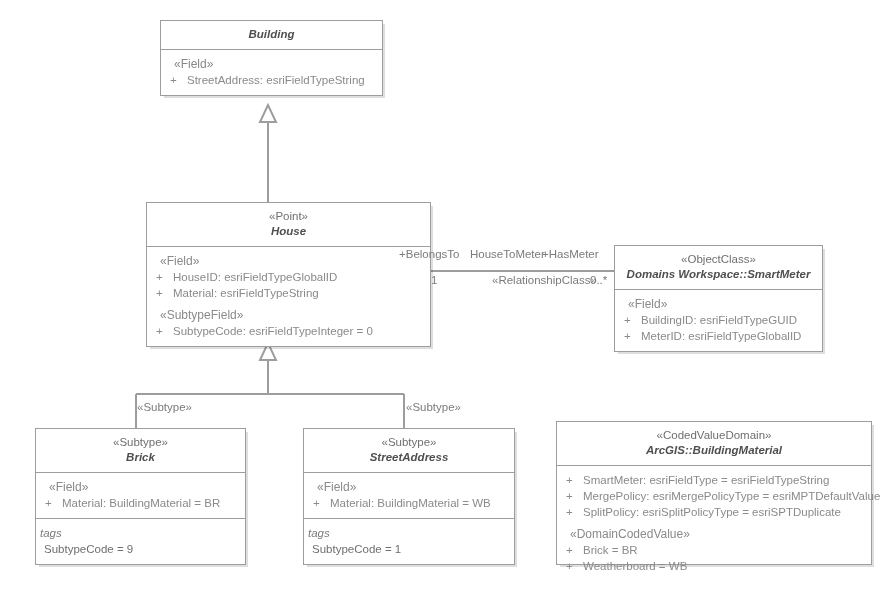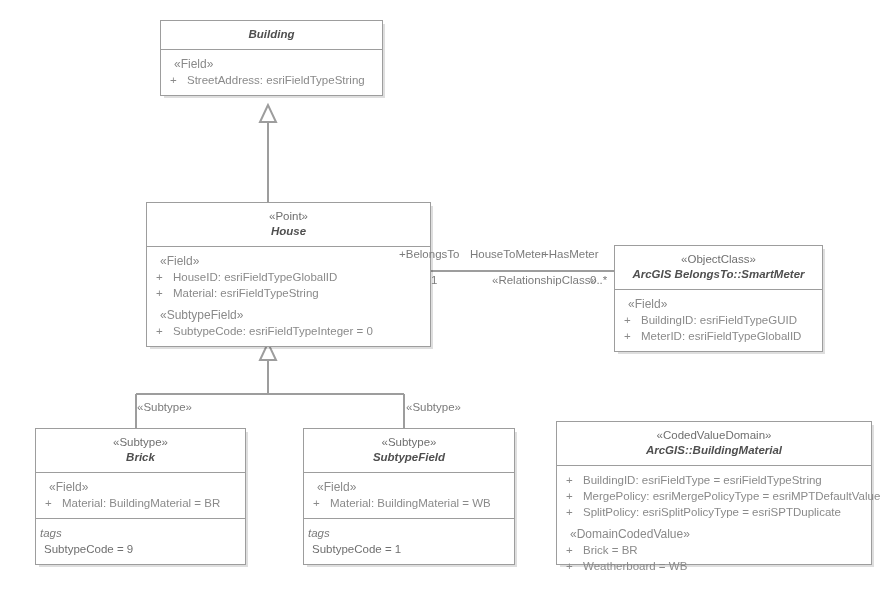--- a/index.html
+++ b/index.html
@@ -172,21 +172,21 @@
       <div class="attr">
         <span class="vis">+</span>
         <span class="txt">SubtypeCode: esriFieldTypeInteger = 0</span>
       </div>
     </div>
   </div>
 
   <div class="uml" id="box-meter">
     <div class="hdr">
       <div class="stereo">«ObjectClass»</div>
-      <div class="cname">ArcGIS BelongsTo::SmartMeter</div>
+      <div class="cname">Domains Workspace::SmartMeter</div>
     </div>
     <div class="compart">
       <div class="grp">«Field»</div>
       <div class="attr">
         <span class="vis">+</span>
         <span class="txt">BuildingID: esriFieldTypeGUID</span>
       </div>
       <div class="attr">
         <span class="vis">+</span>
         <span class="txt">MeterID: esriFieldTypeGlobalID</span>
@@ -208,21 +208,21 @@
     </div>
     <div class="compart tagcomp">
       <div class="tagslabel">tags</div>
       <div class="tagval">SubtypeCode = 9</div>
     </div>
   </div>
 
   <div class="uml" id="box-weather">
     <div class="hdr">
       <div class="stereo">«Subtype»</div>
-      <div class="cname">SubtypeField</div>
+      <div class="cname">StreetAddress</div>
     </div>
     <div class="compart">
       <div class="grp">«Field»</div>
       <div class="attr">
         <span class="vis">+</span>
         <span class="txt">Material: BuildingMaterial = WB</span>
       </div>
     </div>
     <div class="compart tagcomp">
       <div class="tagslabel">tags</div>
@@ -231,21 +231,21 @@
   </div>
 
   <div class="uml" id="box-domain">
     <div class="hdr">
       <div class="stereo">«CodedValueDomain»</div>
       <div class="cname">ArcGIS::BuildingMaterial</div>
     </div>
     <div class="compart">
       <div class="attr">
         <span class="vis">+</span>
-        <span class="txt">BuildingID: esriFieldType = esriFieldTypeString</span>
+        <span class="txt">SmartMeter: esriFieldType = esriFieldTypeString</span>
       </div>
       <div class="attr">
         <span class="vis">+</span>
         <span class="txt">MergePolicy: esriMergePolicyType = esriMPTDefaultValue</span>
       </div>
       <div class="attr">
         <span class="vis">+</span>
         <span class="txt">SplitPolicy: esriSplitPolicyType = esriSPTDuplicate</span>
       </div>
       <div class="spacer"></div>

